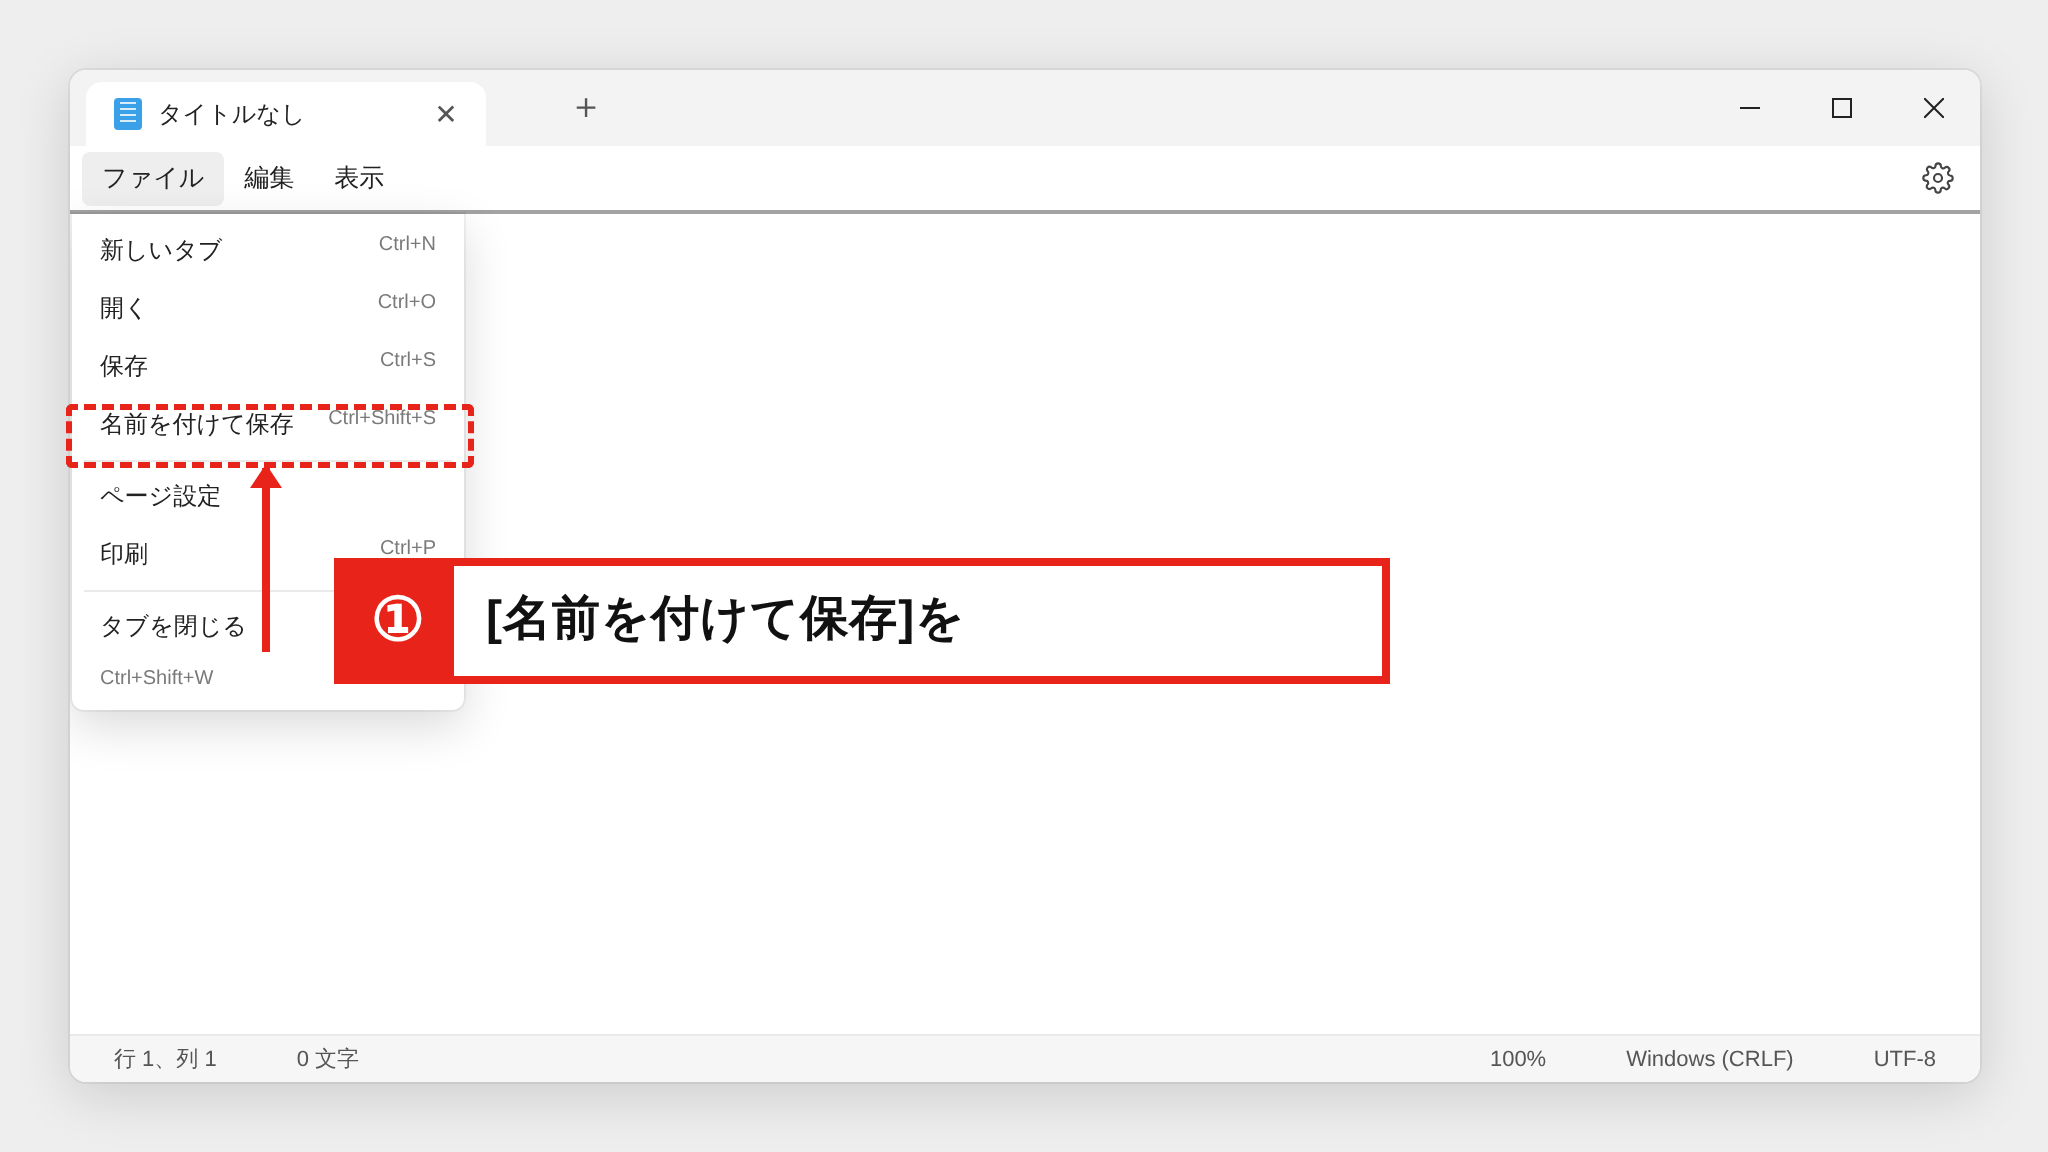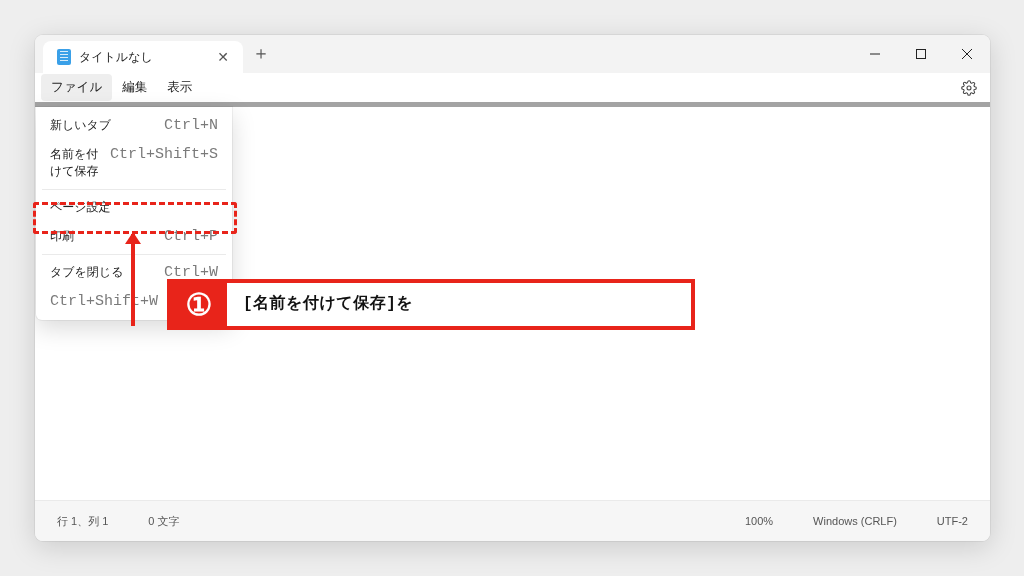--- a/index.html
+++ b/index.html
@@ -27,20 +27,21 @@
     box-shadow: 0 6px 28px rgba(0,0,0,0.15), 0 0 0 1px rgba(0,0,0,0.05);
     display: flex;
     flex-direction: column;
     overflow: hidden;
   }
   .titlebar {
     height: 38px;
     display: flex;
     align-items: flex-start;
     background: #f3f3f3;
+    gap: 32px;
   }
   .tab {
     display: flex;
     align-items: center;
     gap: 8px;
     padding: 0 10px 0 14px;
     background: #ffffff;
     border-top-left-radius: 8px;
     border-top-right-radius: 8px;
     margin: 6px 0 0 8px;
@@ -80,21 +81,21 @@
     color: #222;
   }
   .win-btn svg { width: 10px; height: 10px; }
 
   .menubar {
     height: 34px;
     background: #ffffff;
     display: flex;
     align-items: center;
     padding: 0 6px;
-    border-bottom: 5px solid #a3a3a3;
+    border-bottom: 2px solid #a3a3a3;
     text-align: right;
   }
   .menu-item {
     padding: 5px 10px;
     font-size: 12.5px;
     color: #222;
     border-radius: 4px;
   }
   .menu-item.active { background: #eeeeee; }
   .menubar-spacer { flex: 1; }
@@ -120,25 +121,25 @@
     padding: 4px 0;
     z-index: 3;
   }
   .dd-item {
     display: flex;
     padding: 6px 14px;
     font-size: 12px;
     color: #222;
   }
   .dd-label { flex: 1; }
-  .dd-shortcut { color: #7a7a7a; font-size: 15px; font-family: Liberation Mono, monospace; }
+  .dd-shortcut { color: #7a7a7a; font-size: 10px; }
   .dd-divider { height: 1px; background: #eaeaea; margin: 3px 6px; }
 
   .statusbar {
-    height: 41px;
+    height: 24px;
     background: #f6f6f6;
     border-top: 1px solid #eaeaea;
     display: flex;
     align-items: center;
     font-size: 11px;
     color: #555;
     padding: 0 14px;
     gap: 24px;
   }
   .status-spacer { flex: 1; }
@@ -184,26 +185,25 @@
     background: #e8241a;
     color: #fff;
     display: flex;
     align-items: center;
     justify-content: center;
     font-size: 30px;
     font-weight: bold;
   }
   .anno-text {
     padding: 10px 16px;
-    font-size: 16px;
+    font-size: 24px;
     font-weight: 600;
     color: #111;
     line-height: 1.45;
     letter-spacing: 0.5px;
-    font-family: Liberation Mono, monospace;
   }
 </style>
 </head>
 <body>
 
 <div class="wallpaper"></div>
 
 <div class="window">
 
   <div class="titlebar">
@@ -248,20 +248,28 @@
   </div>
 
   <div class="editor-area">
 
     <div class="dropdown">
       <div class="dd-item">
         <span class="dd-label">新しいタブ</span>
         <span class="dd-shortcut">Ctrl+N</span>
       </div>
       <div class="dd-item">
+        <span class="dd-label">開く</span>
+        <span class="dd-shortcut">Ctrl+O</span>
+      </div>
+      <div class="dd-item">
+        <span class="dd-label">保存</span>
+        <span class="dd-shortcut">Ctrl+S</span>
+      </div>
+      <div class="dd-item">
         <span class="dd-label">名前を付けて保存</span>
         <span class="dd-shortcut">Ctrl+Shift+S</span>
       </div>
       <div class="dd-divider"></div>
       <div class="dd-item">
         <span class="dd-label">ページ設定</span>
         <span class="dd-shortcut"></span>
       </div>
       <div class="dd-item">
         <span class="dd-label">印刷</span>
@@ -278,21 +286,21 @@
     </div>
 
   </div>
 
   <div class="statusbar">
     <span class="status-cell">行 1、列 1</span>
     <span class="status-cell">0 文字</span>
     <span class="status-spacer"></span>
     <span class="status-cell">100%</span>
     <span class="status-cell">Windows (CRLF)</span>
-    <span class="status-cell">UTF-2</span>
+    <span class="status-cell">UTF-8</span>
   </div>
 
 </div>
 
 <div class="anno-dashbox"></div>
 <div class="anno-arrow"></div>
 <div class="anno-callout">
   <div class="anno-badge">①</div>
   <div class="anno-text">
     <span>[名前を付けて保存]を</span><br>

